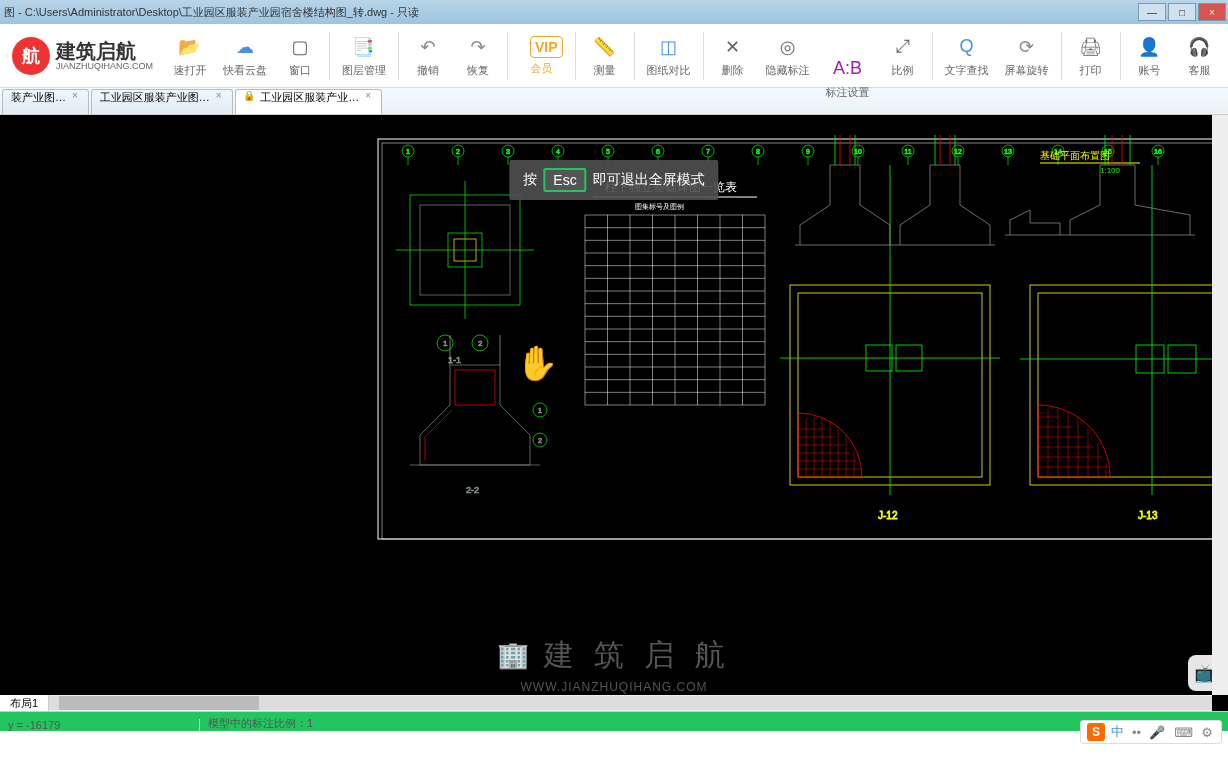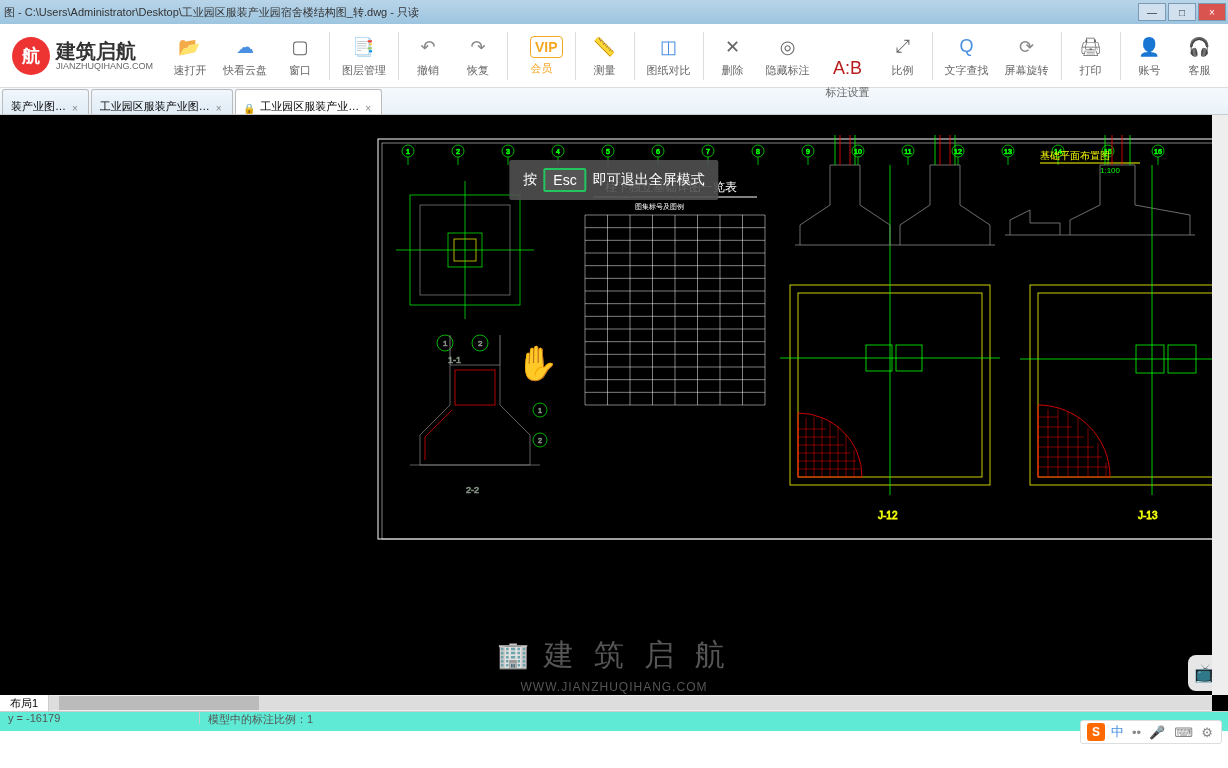--- a/index.html
+++ b/index.html
@@ -19,21 +19,21 @@
 .brand-en { font-size: 9px; color: #666; }
 
 .toolbar { display: flex; align-items: center; height: 64px; }
 .tool-btn { display: flex; flex-direction: column; align-items: center; justify-content: center; padding: 4px 8px; min-width: 50px; cursor: pointer; font-size: 11px; color: #666; gap: 3px; }
 .tool-icon { width: 26px; height: 26px; display: flex; align-items: center; justify-content: center; font-size: 18px; }
 .tool-btn.vip .tool-icon { color: #f5a623; font-weight: bold; font-size: 14px; border: 1px solid #f5a623; border-radius: 4px; padding: 2px 4px; width: auto; height: auto; margin-left: 10px; }
 .tool-btn.vip span { color: #f5a623; }
 .tool-sep { width: 1px; height: 48px; background: #ddd; margin: 0 4px; }
 
 .tabs-row { height: 27px; background: linear-gradient(#f5f9fd, #e9f2f9); display: flex; align-items: center; border-bottom: 1px solid #ccc; padding-left: 2px; }
-.doc-tab { height: 25px; display: flex; align-items: flex-end; padding: 0 8px; font-size: 11px; border: 1px solid #bbb; border-bottom: none; margin-right: 2px; border-radius: 3px 3px 0 0; background: linear-gradient(#f0f6fc, #e0ecf6); cursor: pointer; gap: 4px; }
+.doc-tab { height: 25px; display: flex; align-items: flex-start; padding: 0 8px; font-size: 11px; border: 1px solid #bbb; border-bottom: none; margin-right: 2px; border-radius: 3px 3px 0 0; background: linear-gradient(#f0f6fc, #e0ecf6); cursor: pointer; gap: 4px; }
 .doc-tab.active { background: #fff; }
 .tab-close { font-size: 10px; color: #888; cursor: pointer; padding: 0 2px; }
 .tab-lock { color: #f5a623; font-size: 10px; }
 
 .canvas-area { position: relative; background: #000; height: 596px; overflow: hidden; }
 .cad-drawing { position: absolute; inset: 0; }
 .cad-drawing svg { width: 100%; height: 100%; }
 
 .fullscreen-toast { position: absolute; top: 45px; left: 50%; transform: translateX(-50%); background: rgba(80,80,80,0.9); color: #fff; padding: 8px 14px; font-size: 14px; display: flex; align-items: center; gap: 6px; border-radius: 2px; z-index: 50; }
 .esc-key { background: #555; border: 2px solid #22c55e; padding: 2px 8px; border-radius: 2px; }
@@ -43,21 +43,21 @@
 .watermark .wm-en { font-size: 12px; letter-spacing: 1px; margin-top: 4px; }
 .wm-icon { font-size: 26px; }
 
 .scroll-h { position: absolute; bottom: 0; left: 0; right: 16px; height: 16px; background: #eee; display: flex; align-items: center; }
 .scroll-v { position: absolute; right: 0; top: 0; bottom: 16px; width: 16px; background: #eee; }
 .model-tabs { display: flex; height: 16px; background: #f0f0f0; }
 .model-tab { padding: 0 10px; font-size: 11px; border-right: 1px solid #ccc; display: flex; align-items: center; cursor: pointer; background: #fff; }
 .h-track { flex: 1; background: #ddd; height: 14px; position: relative; }
 .h-thumb { position: absolute; left: 10px; width: 200px; height: 100%; background: #bbb; }
 
-.statusbar { height: 20px; background: #5eead4; display: flex; align-items: flex-start; font-size: 11px; color: #555; border-top: 1px solid #ccc; }
+.statusbar { height: 20px; background: #22c55e; display: flex; align-items: flex-end; font-size: 11px; color: #555; border-top: 1px solid #ccc; }
 .status-left { padding: 0 8px; width: 200px; border-right: 1px solid #ccc; }
 .status-mid { padding: 0 8px; }
 
 .ime-tray { position: absolute; right: 6px; bottom: 24px; display: flex; align-items: center; gap: 6px; background: #fff; padding: 2px 6px; border: 1px solid #ddd; border-radius: 3px; z-index: 60; }
 .ime-logo { width: 18px; height: 18px; background: #ff6a00; color: #fff; display: flex; align-items: center; justify-content: center; font-weight: bold; border-radius: 3px; font-size: 12px; }
 .ime-icons span { color: #888; font-size: 13px; margin: 0 2px; cursor: pointer; }
 
 .hand-cursor { position: absolute; left: 516px; top: 228px; font-size: 34px; color: #fff; z-index: 40; pointer-events: none; }
 
 .side-icon { position: absolute; right: 4px; top: 540px; width: 36px; height: 36px; background: rgba(255,255,255,0.9); border-radius: 8px; display: flex; align-items: center; justify-content: center; font-size: 18px; cursor: pointer; }
@@ -127,21 +127,21 @@
       <div class="tool-sep"></div>
       <div class="tool-btn">
         <div class="tool-icon">✕</div>
         <span>删除</span>
       </div>
       <div class="tool-btn">
         <div class="tool-icon">◎</div>
         <span>隐藏标注</span>
       </div>
       <div class="tool-btn">
-        <div class="tool-icon" style="color: #b91c1c; margin-top: 44px;">A:B</div>
+        <div class="tool-icon" style="color: #a21caf; margin-top: 44px;">A:B</div>
         <span>标注设置</span>
       </div>
       <div class="tool-btn">
         <div class="tool-icon">⤢</div>
         <span>比例</span>
       </div>
       <div class="tool-sep"></div>
       <div class="tool-btn">
         <div class="tool-icon" style="color: rgb(74, 144, 226);">Q</div>
         <span>文字查找</span>

